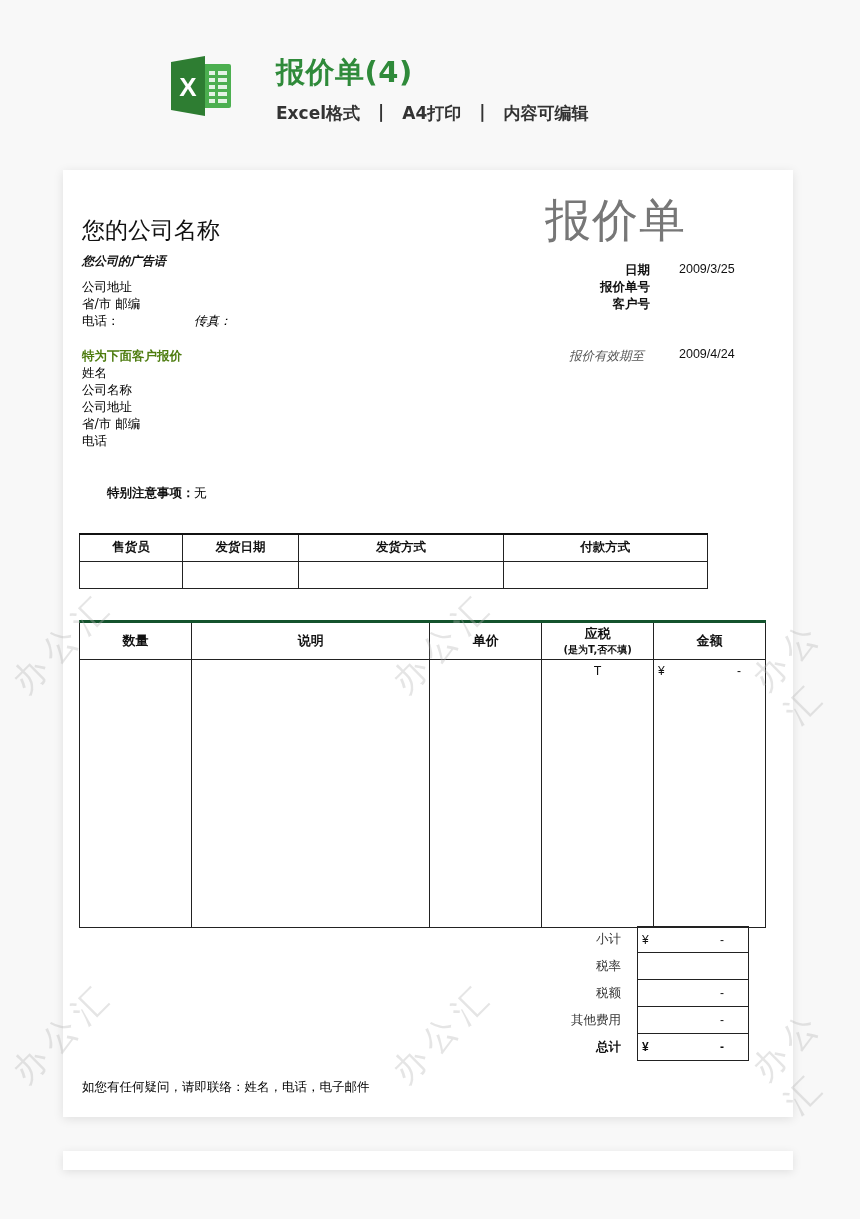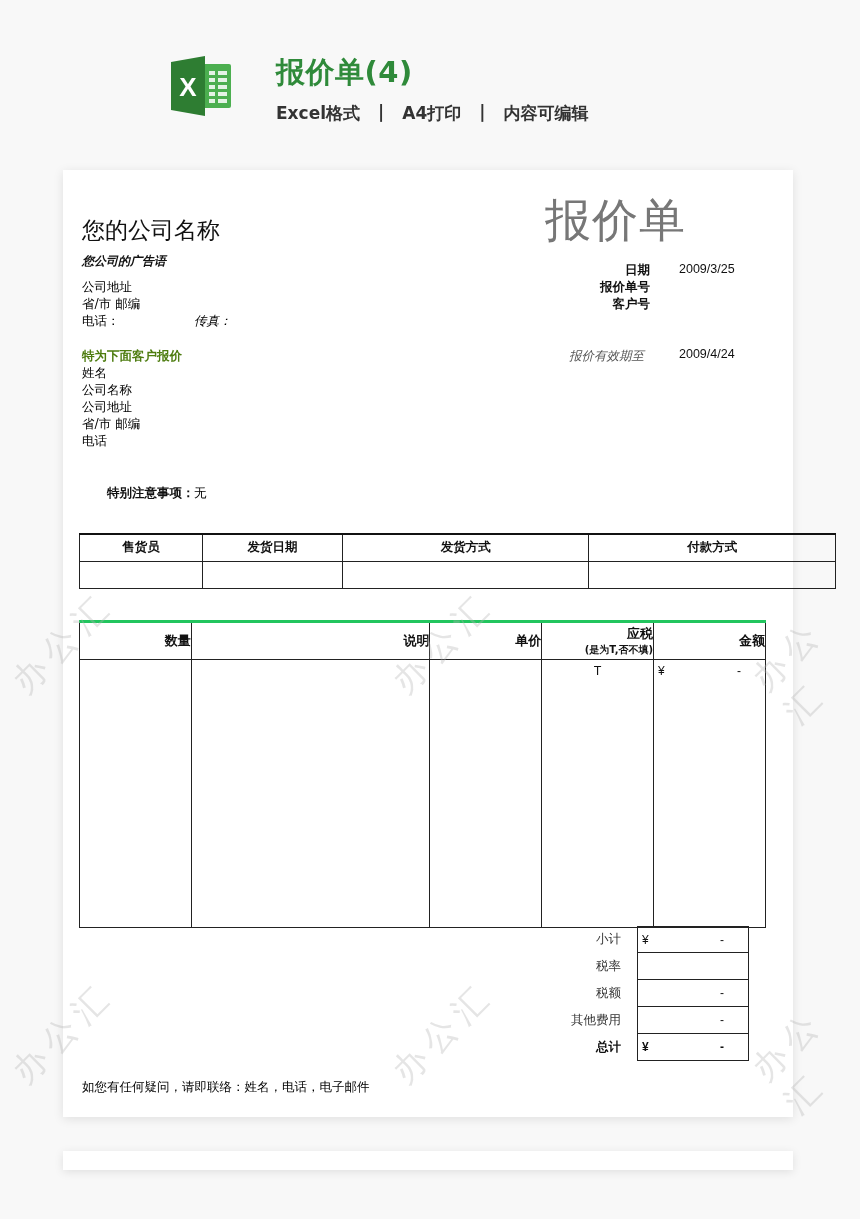--- a/index.html
+++ b/index.html
@@ -24,26 +24,26 @@
   .slogan { left: 19px; top: 75px; font-size: 12px; font-weight: bold; font-style: italic; margin-top: 8px; }
   .small { font-size: 12.5px; color: #000000; line-height: 17px; }
   .big-title { left: 482px; top: 20px; font-size: 46px; color: #777; letter-spacing: 1px; }
 
   .meta-label { font-size: 12.5px; font-weight: bold; text-align: right; width: 120px; }
   .meta-val { font-size: 12.5px; font-family: "Liberation Sans", sans-serif; }
 
   table { border-collapse: collapse; position: absolute; }
   td, th { border: 1.5px solid #222; font-size: 12.5px; text-align: center; font-weight: bold; }
 
-  .t1 { left: 16px; top: 363px; width: 757px; }
+  .t1 { left: 16px; top: 363px; width: 629px; }
   .t1 th { height: 27px; border-top: 2.5px solid #111; }
   .t1 td { height: 27px; }
 
   .t2 { left: 16px; top: 450px; width: 687px; }
-  .t2 th { height: 38px; border-top: 3px solid #22c55e; font-size: 13px; text-align: right; }
+  .t2 th { height: 38px; border-top: 3px solid #14532d; font-size: 13px; }
   .t2 th .sub { display: block; font-size: 10px; }
   .t2 td { height: 268px; vertical-align: top; font-weight: normal; padding-top: 4px; font-family: "Liberation Sans", sans-serif; }
   .amount { display: flex; justify-content: space-between; padding: 0 24px 0 4px; font-size: 12px; }
 
   .totals { position: absolute; left: 440px; top: 756px; }
   .trow { display: flex; height: 27px; align-items: center; }
   .tlabel { width: 134px; text-align: right; padding-right: 16px; font-size: 12.5px; color: #333; }
   .tlabel.bold { font-weight: bold; color: #111; }
   .tbox { width: 112px; height: 27px; border: 1.5px solid #222; border-top: none; display: flex; justify-content: space-between; align-items: center; padding: 0 24px 0 4px; font-size: 12px; font-family: "Liberation Sans", sans-serif; }
   .trow:first-child .tbox { border-top: 1.5px solid #222; }

